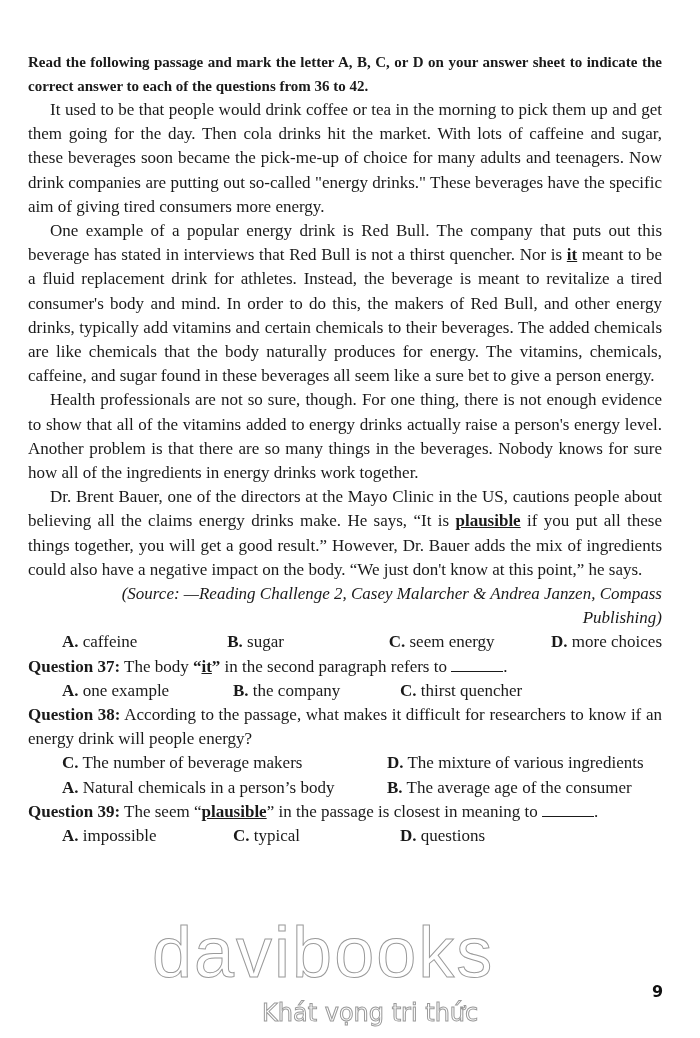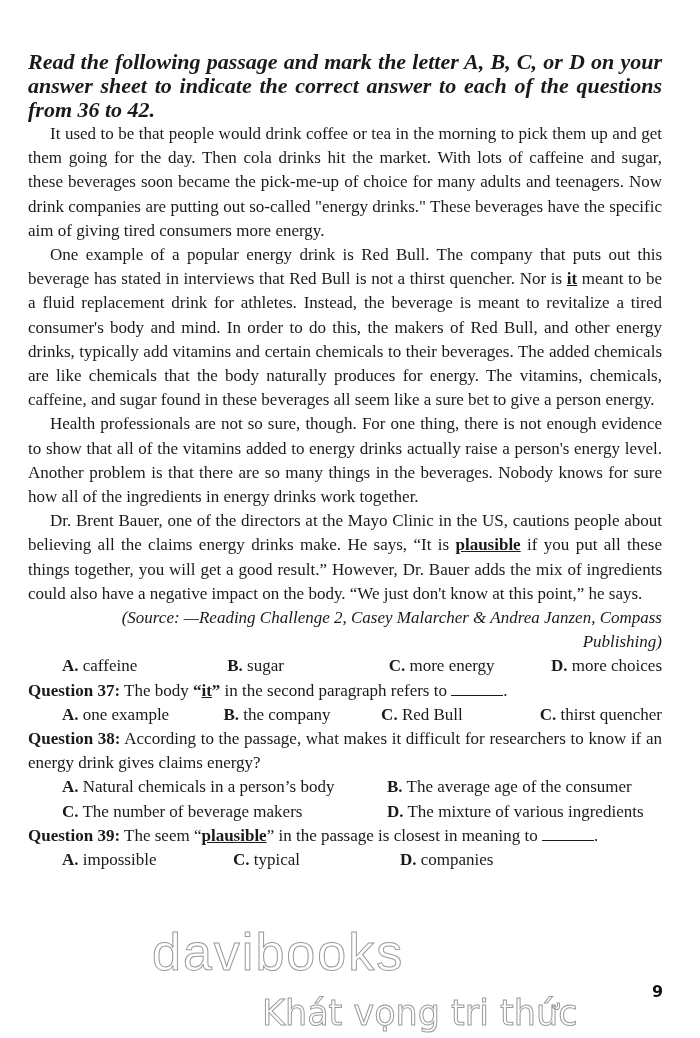--- a/index.html
+++ b/index.html
@@ -2,37 +2,37 @@
 <html><head>
 <meta charset="utf-8">
 <style>
   html, body { margin: 0; padding: 0; background: #ffffff; }
   body { width: 700px; height: 1038px; position: relative; overflow: hidden; }
   .page {
     position: absolute; left: 28px; top: 50px; width: 634px;
     font-family: "Liberation Serif", serif; font-size: 17px; color: #1a1a1a;
     line-height: 24.2px;
   }
-  .instr { font-weight: bold; font-style: italic; font-size: 22px; text-align: justify; line-height: 24px; }
+  .instr { font-weight: bold; font-size: 15px; text-align: justify; line-height: 24px; }
   .para { text-indent: 22px; text-align: justify; margin: 0; }
   .source { text-align: right; font-style: italic; padding-left: 60px; }
   u, .ul { text-decoration: underline; }
   b { font-weight: bold; }
   .q { text-align: justify; margin: 0; }
   .opts { display: flex; padding-left: 21px; }
   .opt { white-space: nowrap; margin-left: 13px; }
   .o4 .opt:nth-child(1) { width: 158px; }
   .o4 .opt:nth-child(2) { width: 154px; }
   .o4 .opt:nth-child(3) { width: 155px; }
   .o2 .opt:nth-child(1) { width: 312px; }
   .blank { display: inline-block; width: 52px; border-bottom: 1px solid #1a1a1a; height: 14px; vertical-align: baseline; }
   .pagenum { position: absolute; left: 652px; top: 982px; font-family: "DejaVu Sans", sans-serif; font-weight: bold; font-size: 16px; color: #111; }
-  .wm1 { position: absolute; left: 152px; top: 912px; font-family: "Liberation Sans", sans-serif; font-size: 52px; letter-spacing: 2px;
+  .wm1 { position: absolute; left: 152px; top: 912px; font-family: "Liberation Sans", sans-serif; font-size: 72px; letter-spacing: 2px;
          color: transparent; -webkit-text-stroke: 1px #9a9a9a; line-height: 80px; }
-  .wm2 { position: absolute; left: 262px; top: 996px; font-family: "DejaVu Sans", sans-serif; font-size: 35px;
+  .wm2 { position: absolute; left: 262px; top: 996px; font-family: "DejaVu Sans", sans-serif; font-size: 24px;
          color: transparent; -webkit-text-stroke: 1px #9a9a9a; line-height: 34px; }
 </style>
 </head>
 <body>
 
 <div class="wm1">davibooks</div>
 <div class="wm2">Khát vọng tri thức</div>
 
 <div class="page">
   <div class="instr">Read the following passage and mark the letter A, B, C, or D on your answer sheet to indicate the correct answer to each of the questions from 36 to 42.</div>
@@ -43,43 +43,42 @@
 
   <p class="para">Health professionals are not so sure, though. For one thing, there is not enough evidence to show that all of the vitamins added to energy drinks actually raise a person's energy level. Another problem is that there are so many things in the beverages. Nobody knows for sure how all of the ingredients in energy drinks work together.</p>
 
   <p class="para"><span>Dr. Brent Bauer, one of the directors at the Mayo Clinic in the US, cautions people about believing all the claims energy drinks make. He says, “It is </span><b class="ul">plausible</b><span> if you put all these things together, you will get a good result.” However, Dr. Bauer adds the mix of ingredients could also have a negative impact on the body. “We just don't know at this point,” he says.</span></p>
 
   <div class="source">(Source: —Reading Challenge 2, Casey Malarcher &amp; Andrea Janzen, Compass Publishing)</div>
 
   <div class="opts o4">
     <span class="opt"><b>A.</b><span> caffeine</span></span>
     <span class="opt"><b>B.</b><span> sugar</span></span>
-    <span class="opt"><b>C.</b><span> more energy</span></span>
+    <span class="opt"><b>C.</b><span> seem energy</span></span>
     <span class="opt"><b>D.</b><span> more choices</span></span>
   </div>
 
   <p class="q"><b>Question 37:</b><span> The body </span><b>“</b><b class="ul">it</b><b>”</b><span> in the second paragraph refers to </span><span class="blank"></span><span>.</span></p>
   <div class="opts o4">
     <span class="opt"><b>A.</b><span> one example</span></span>
     <span class="opt"><b>B.</b><span> the company</span></span>
-    <span class="opt"><b>C.</b><span> Red Bull</span></span>
     <span class="opt"><b>C.</b><span> thirst quencher</span></span>
   </div>
 
-  <p class="q"><b>Question 38:</b><span> According to the passage, what makes it difficult for researchers to know if an energy drink gives claims energy?</span></p>
+  <p class="q"><b>Question 38:</b><span> According to the passage, what makes it difficult for researchers to know if an energy drink will people energy?</span></p>
+  <div class="opts o2">
+    <span class="opt"><b>C.</b><span> The number of beverage makers</span></span>
+    <span class="opt"><b>D.</b><span> The mixture of various ingredients</span></span>
+  </div>
   <div class="opts o2">
     <span class="opt"><b>A.</b><span> Natural chemicals in a person’s body</span></span>
     <span class="opt"><b>B.</b><span> The average age of the consumer</span></span>
-  </div>
-  <div class="opts o2">
-    <span class="opt"><b>C.</b><span> The number of beverage makers</span></span>
-    <span class="opt"><b>D.</b><span> The mixture of various ingredients</span></span>
   </div>
 
   <p class="q"><b>Question 39:</b><span> The seem “</span><b class="ul">plausible</b><span>” in the passage is closest in meaning to </span><span class="blank"></span><span>.</span></p>
   <div class="opts o4">
     <span class="opt"><b>A.</b><span> impossible</span></span>
     <span class="opt"><b>C.</b><span> typical</span></span>
-    <span class="opt"><b>D.</b><span> companies</span></span>
+    <span class="opt"><b>D.</b><span> questions</span></span>
   </div>
 </div>
 
 <div class="pagenum">9</div>
 
 </body></html>

